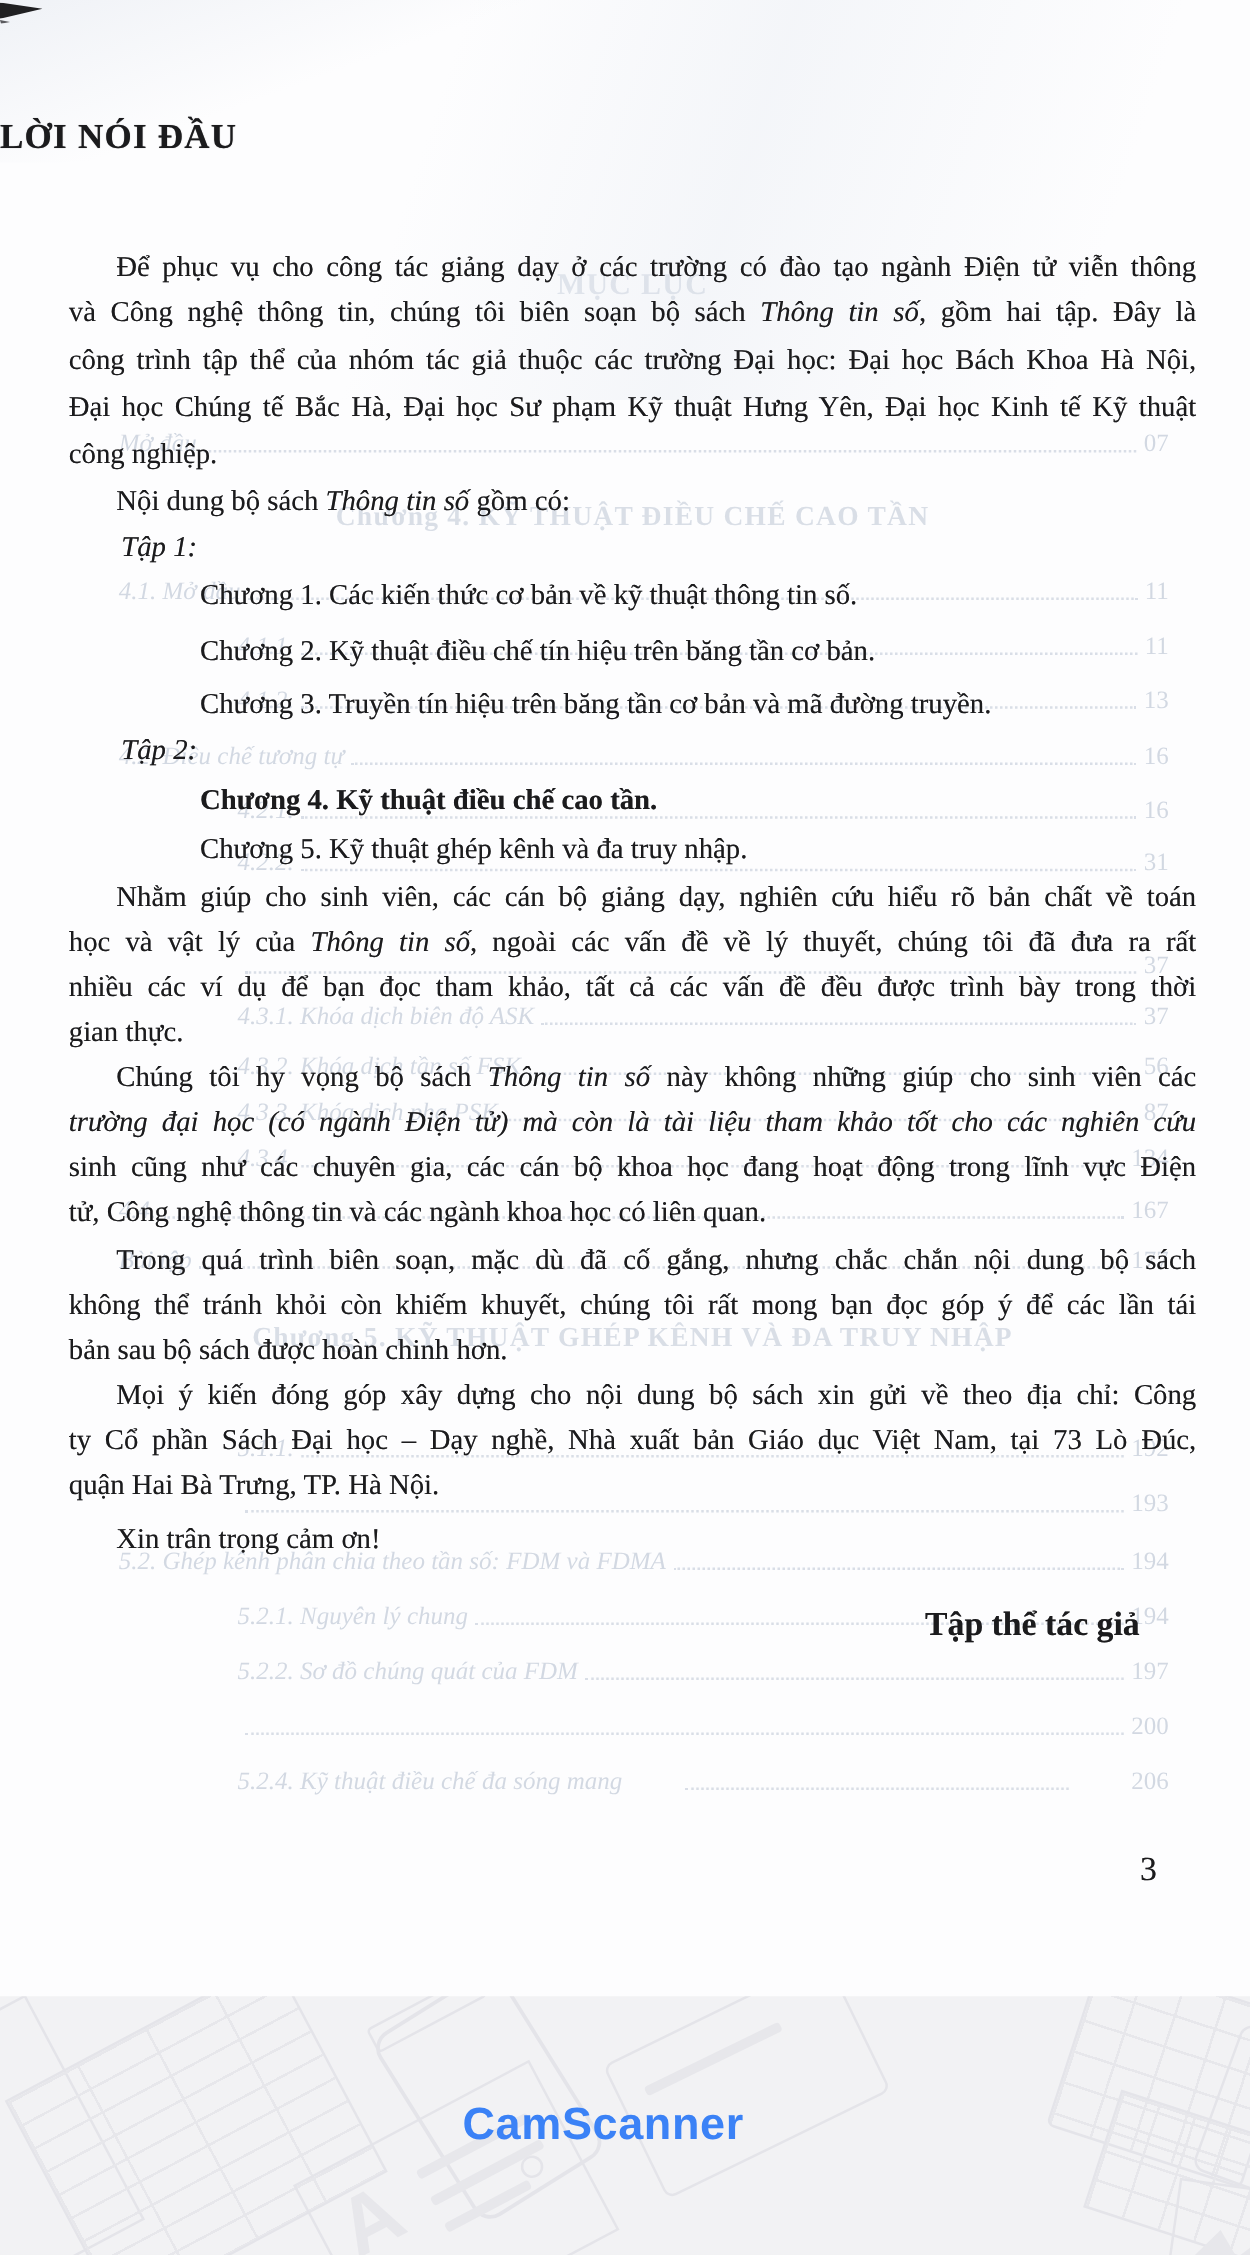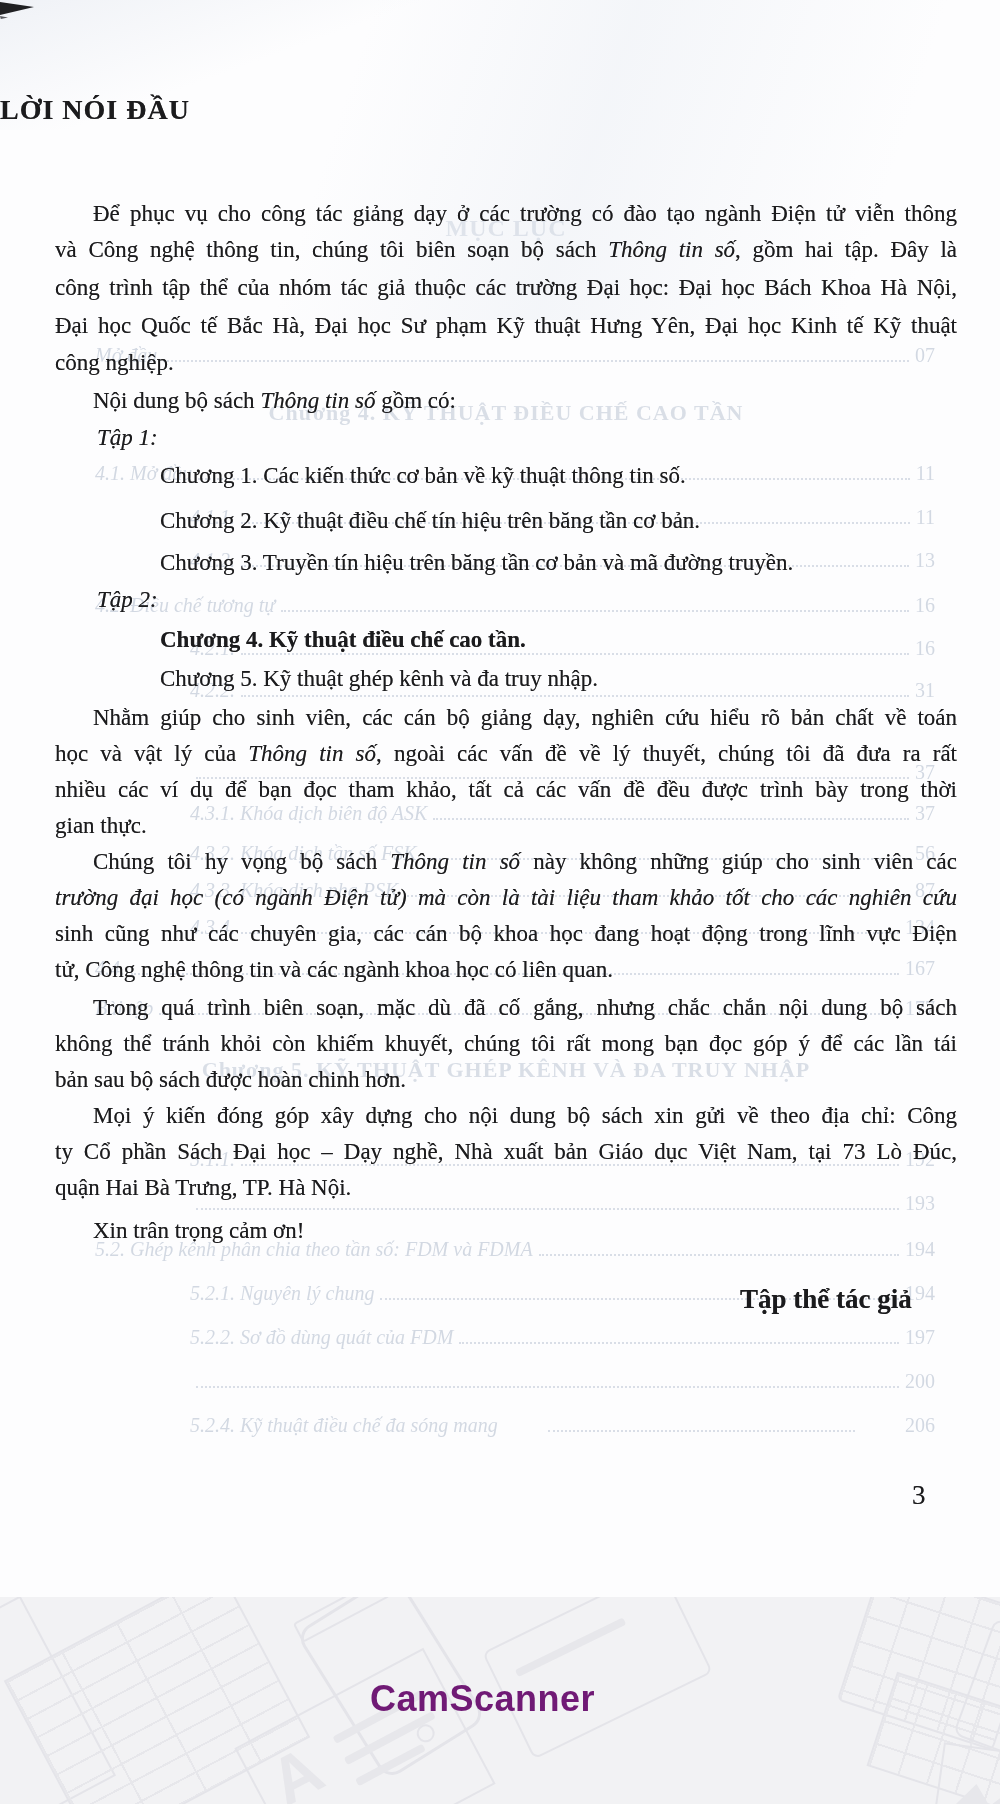--- a/index.html
+++ b/index.html
@@ -75,21 +75,21 @@
     text-shadow:0 0 .5px rgba(10,10,10,.5);
   }
   
   .scan-band{
     position:absolute;left:0;top:1597px;width:1000px;height:207px;
     background:#f2f2f4;overflow:hidden;
   }
   .brand{
     position:absolute;left:370px;top:1678px;
     font-family:"Liberation Sans","DejaVu Sans",sans-serif;
-    font-size:36px;font-weight:bold;color:#701a75;letter-spacing:.5px;
+    font-size:36px;font-weight:bold;color:#3b82f6;letter-spacing:.5px;
   }
   .dd{position:absolute;border:2px solid #e4e4e9;background:transparent;}
   .dd-table{
     left:35px;top:15px;width:240px;height:190px;transform:rotate(-28deg);
     background:
       repeating-linear-gradient(to bottom, #e7e7eb 0 2px, transparent 2px 21px),
       repeating-linear-gradient(to right, #e7e7eb 0 2px, transparent 2px 62px);
   }
   .dd-frame-left{left:-58px;top:18px;width:130px;height:200px;transform:rotate(-28deg);}
   .dd-bar{left:292px;top:2px;width:95px;height:18px;transform:rotate(-28deg);border-radius:4px;}
@@ -223,42 +223,42 @@
         <span>5.2. Ghép kênh phân chia theo tần số: FDM và FDMA</span>
         <span class="g-dots"></span>
         <span class="g-num">194</span>
       </div>
       <div class="g-row" style="top: 1282px; left: 190px; width: 745px;">
         <span>5.2.1. Nguyên lý chung</span>
         <span class="g-dots"></span>
         <span class="g-num">194</span>
       </div>
       <div class="g-row" style="top: 1326px; left: 190px; width: 745px;">
-        <span>5.2.2. Sơ đồ dùng quát của FDM</span>
+        <span>5.2.2. Sơ đồ chúng quát của FDM</span>
         <span class="g-dots"></span>
         <span class="g-num">197</span>
       </div>
       <div class="g-row" style="top: 1370px; left: 190px; width: 745px;">
         <span class="g-dots"></span>
         <span class="g-num">200</span>
       </div>
       <div class="g-row" style="top: 1414px; left: 190px; width: 745px; gap: 44px;">
         <span>5.2.4. Kỹ thuật điều chế đa sóng mang</span>
         <span class="g-dots"></span>
         <span class="g-num">206</span>
       </div>
     </div>
 
   <div class="text-layer">
     <div class="page-title">LỜI NÓI ĐẦU</div>
     <div id="body-lines">
         <div class="bline just" style="top: 198px; left: 93px; width: 864px;"><span>Để phục vụ cho công tác giảng dạy ở các trường có đào tạo ngành Điện tử viễn thông</span></div>
         <div class="bline just" style="top: 234px; left: 55px; width: 902px;"><span>và Công nghệ thông tin, chúng tôi biên soạn bộ sách </span><i>Thông tin số</i><span>, gồm hai tập. Đây là</span></div>
         <div class="bline just" style="top: 272px; left: 55px; width: 902px;"><span>công trình tập thể của nhóm tác giả thuộc các trường Đại học: Đại học Bách Khoa Hà Nội,</span></div>
-        <div class="bline just" style="top: 310px; left: 55px; width: 902px;"><span>Đại học Quốc tế Bắc Hà, Đại học Sư phạm Kỹ thuật Hưng Yên, Đại học Kinh tế Kỹ thuật</span></div>
+        <div class="bline just" style="top: 310px; left: 55px; width: 902px;"><span>Đại học Chúng tế Bắc Hà, Đại học Sư phạm Kỹ thuật Hưng Yên, Đại học Kinh tế Kỹ thuật</span></div>
         <div class="bline plain" style="top: 347px; left: 55px; width: 902px;"><span>công nghiệp.</span></div>
         <div class="bline plain" style="top: 385px; left: 93px; width: 864px;"><span>Nội dung bộ sách </span><i>Thông tin số</i><span> gồm có:</span></div>
         <div class="bline plain" style="top: 422px; left: 97px; width: 860px;"><i>Tập 1:</i></div>
         <div class="bline plain" style="top: 460px; left: 160px; width: 797px;"><span>Chương 1. Các kiến thức cơ bản về kỹ thuật thông tin số.</span></div>
         <div class="bline plain" style="top: 505px; left: 160px; width: 797px;"><span>Chương 2. Kỹ thuật điều chế tín hiệu trên băng tần cơ bản.</span></div>
         <div class="bline plain" style="top: 547px; left: 160px; width: 797px;"><span>Chương 3. Truyền tín hiệu trên băng tần cơ bản và mã đường truyền.</span></div>
         <div class="bline plain" style="top: 584px; left: 97px; width: 860px;"><i>Tập 2:</i></div>
         <div class="bline plain" style="top: 624px; left: 160px; width: 797px; font-weight: bold;"><span>Chương 4. Kỹ thuật điều chế cao tần.</span></div>
         <div class="bline plain" style="top: 663px; left: 160px; width: 797px;"><span>Chương 5. Kỹ thuật ghép kênh và đa truy nhập.</span></div>
         <div class="bline just" style="top: 702px; left: 93px; width: 864px;"><span>Nhằm giúp cho sinh viên, các cán bộ giảng dạy, nghiên cứu hiểu rõ bản chất về toán</span></div>

